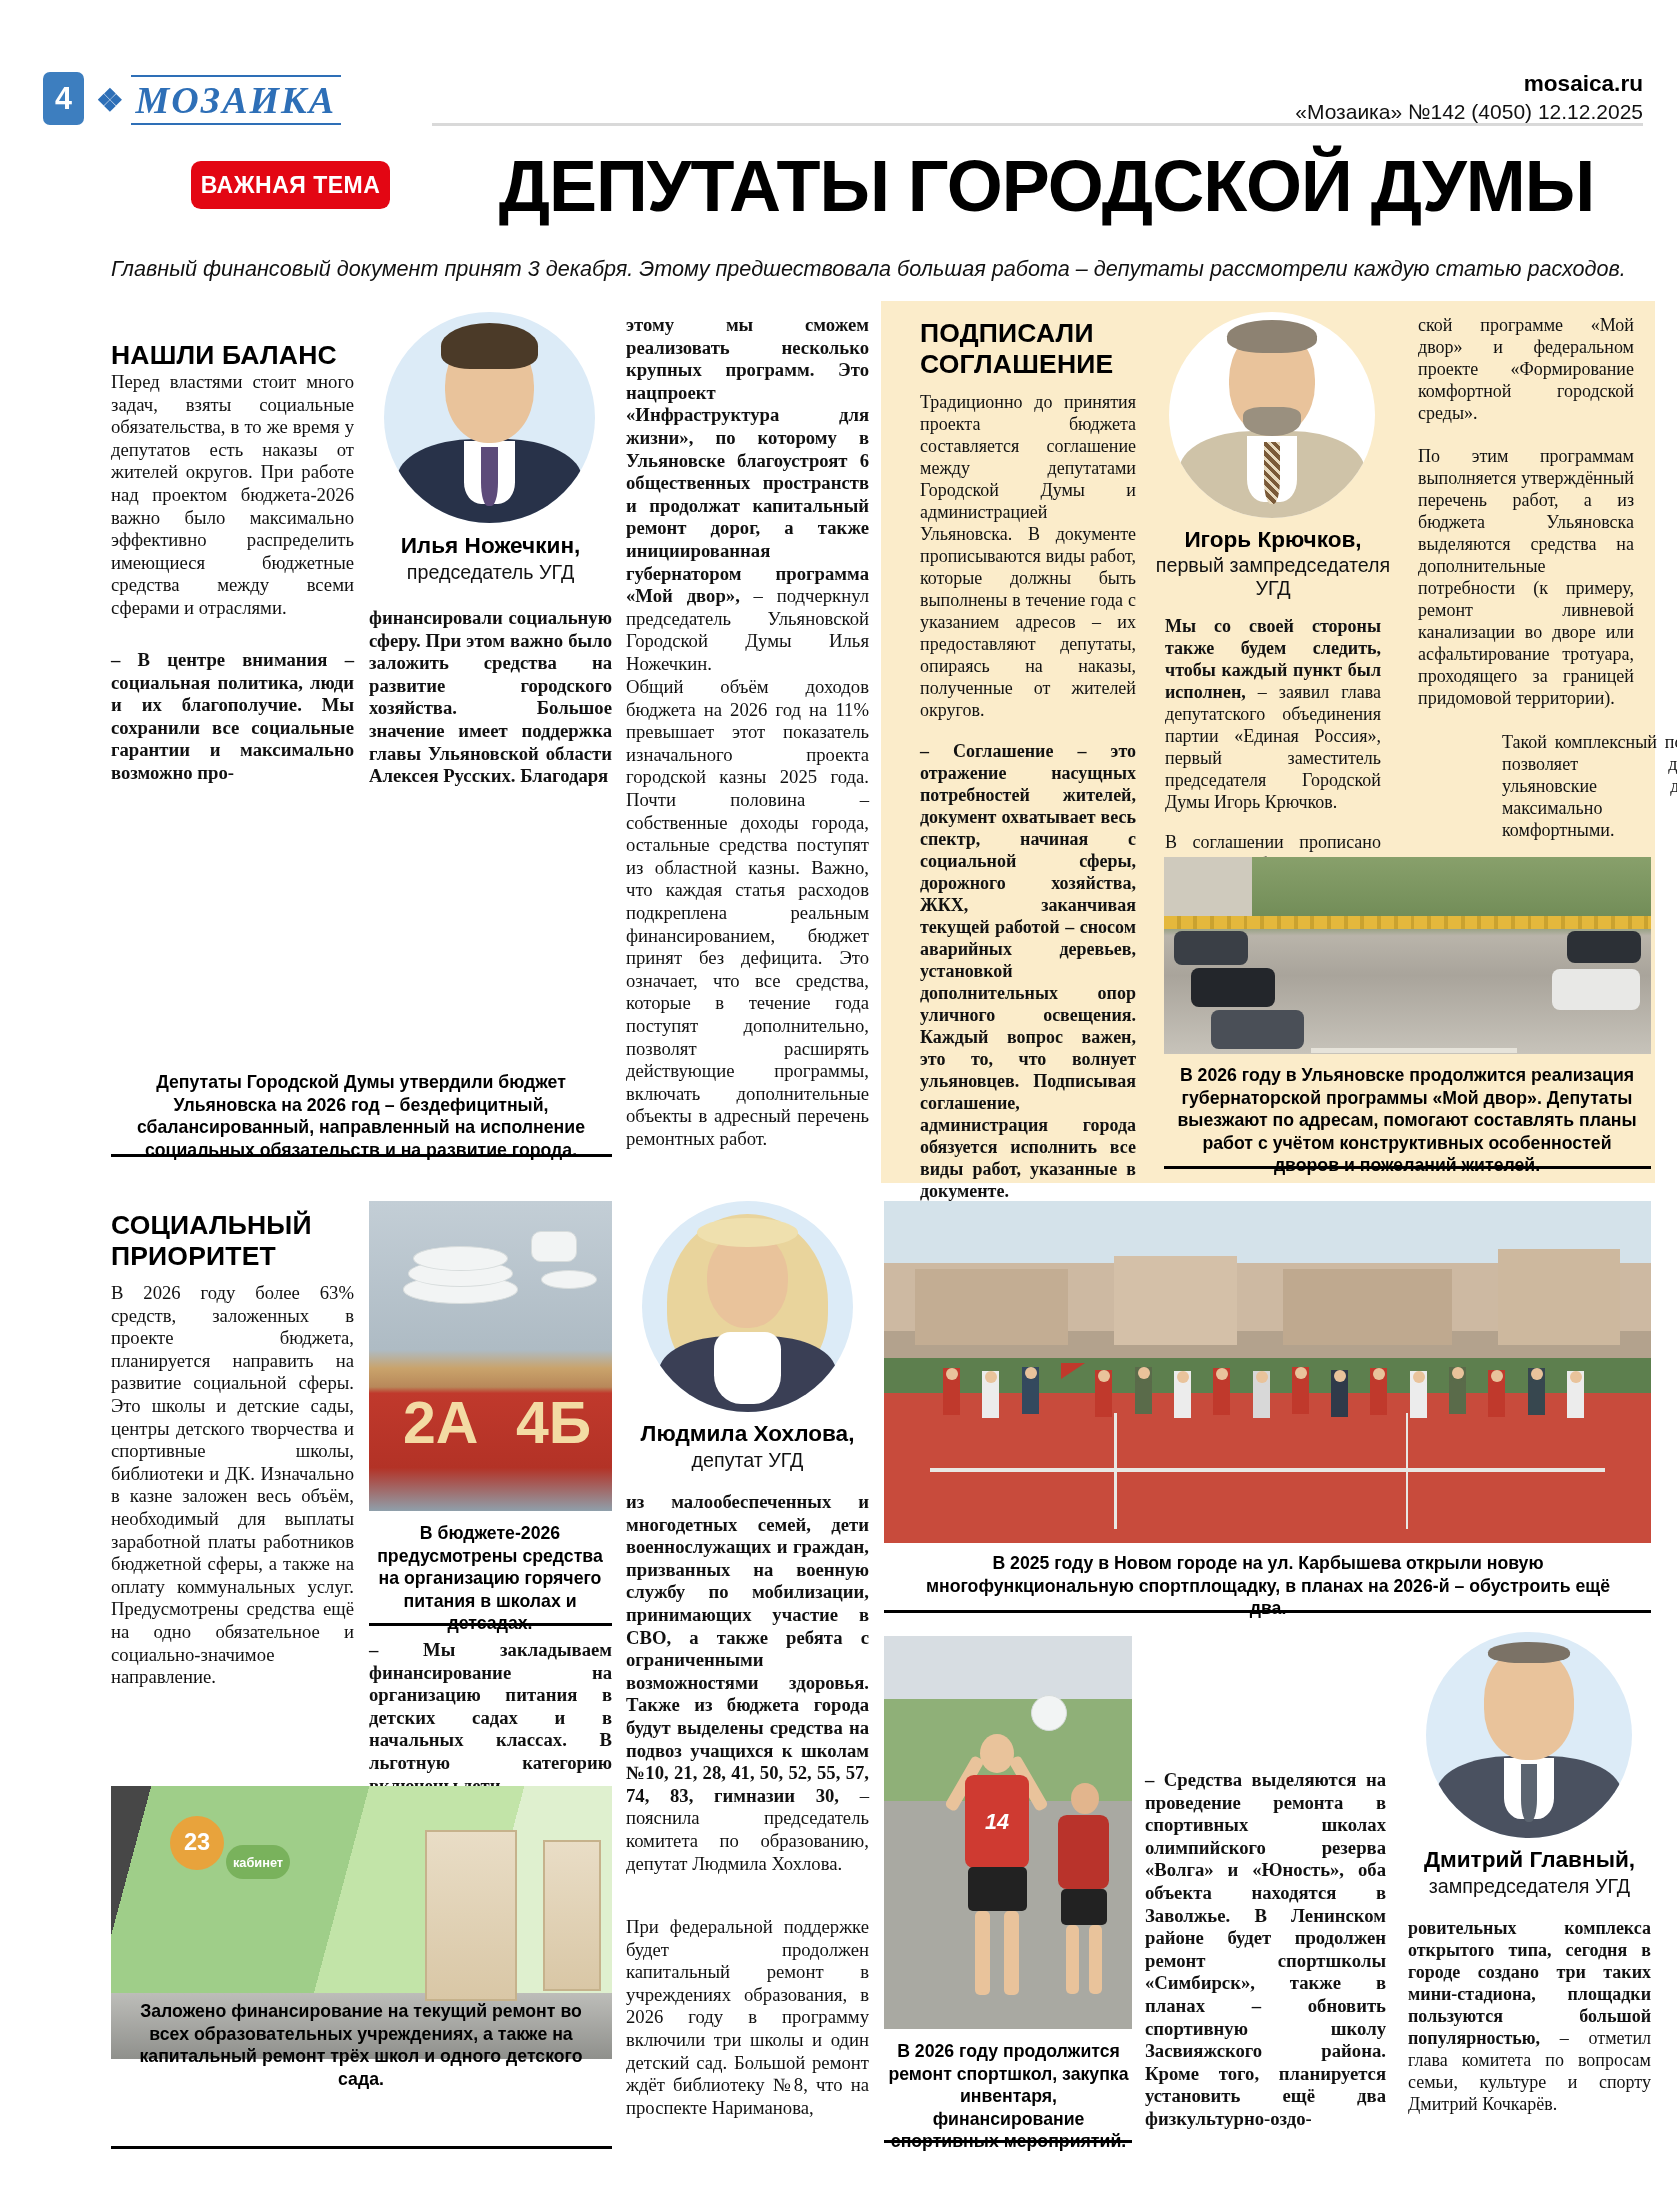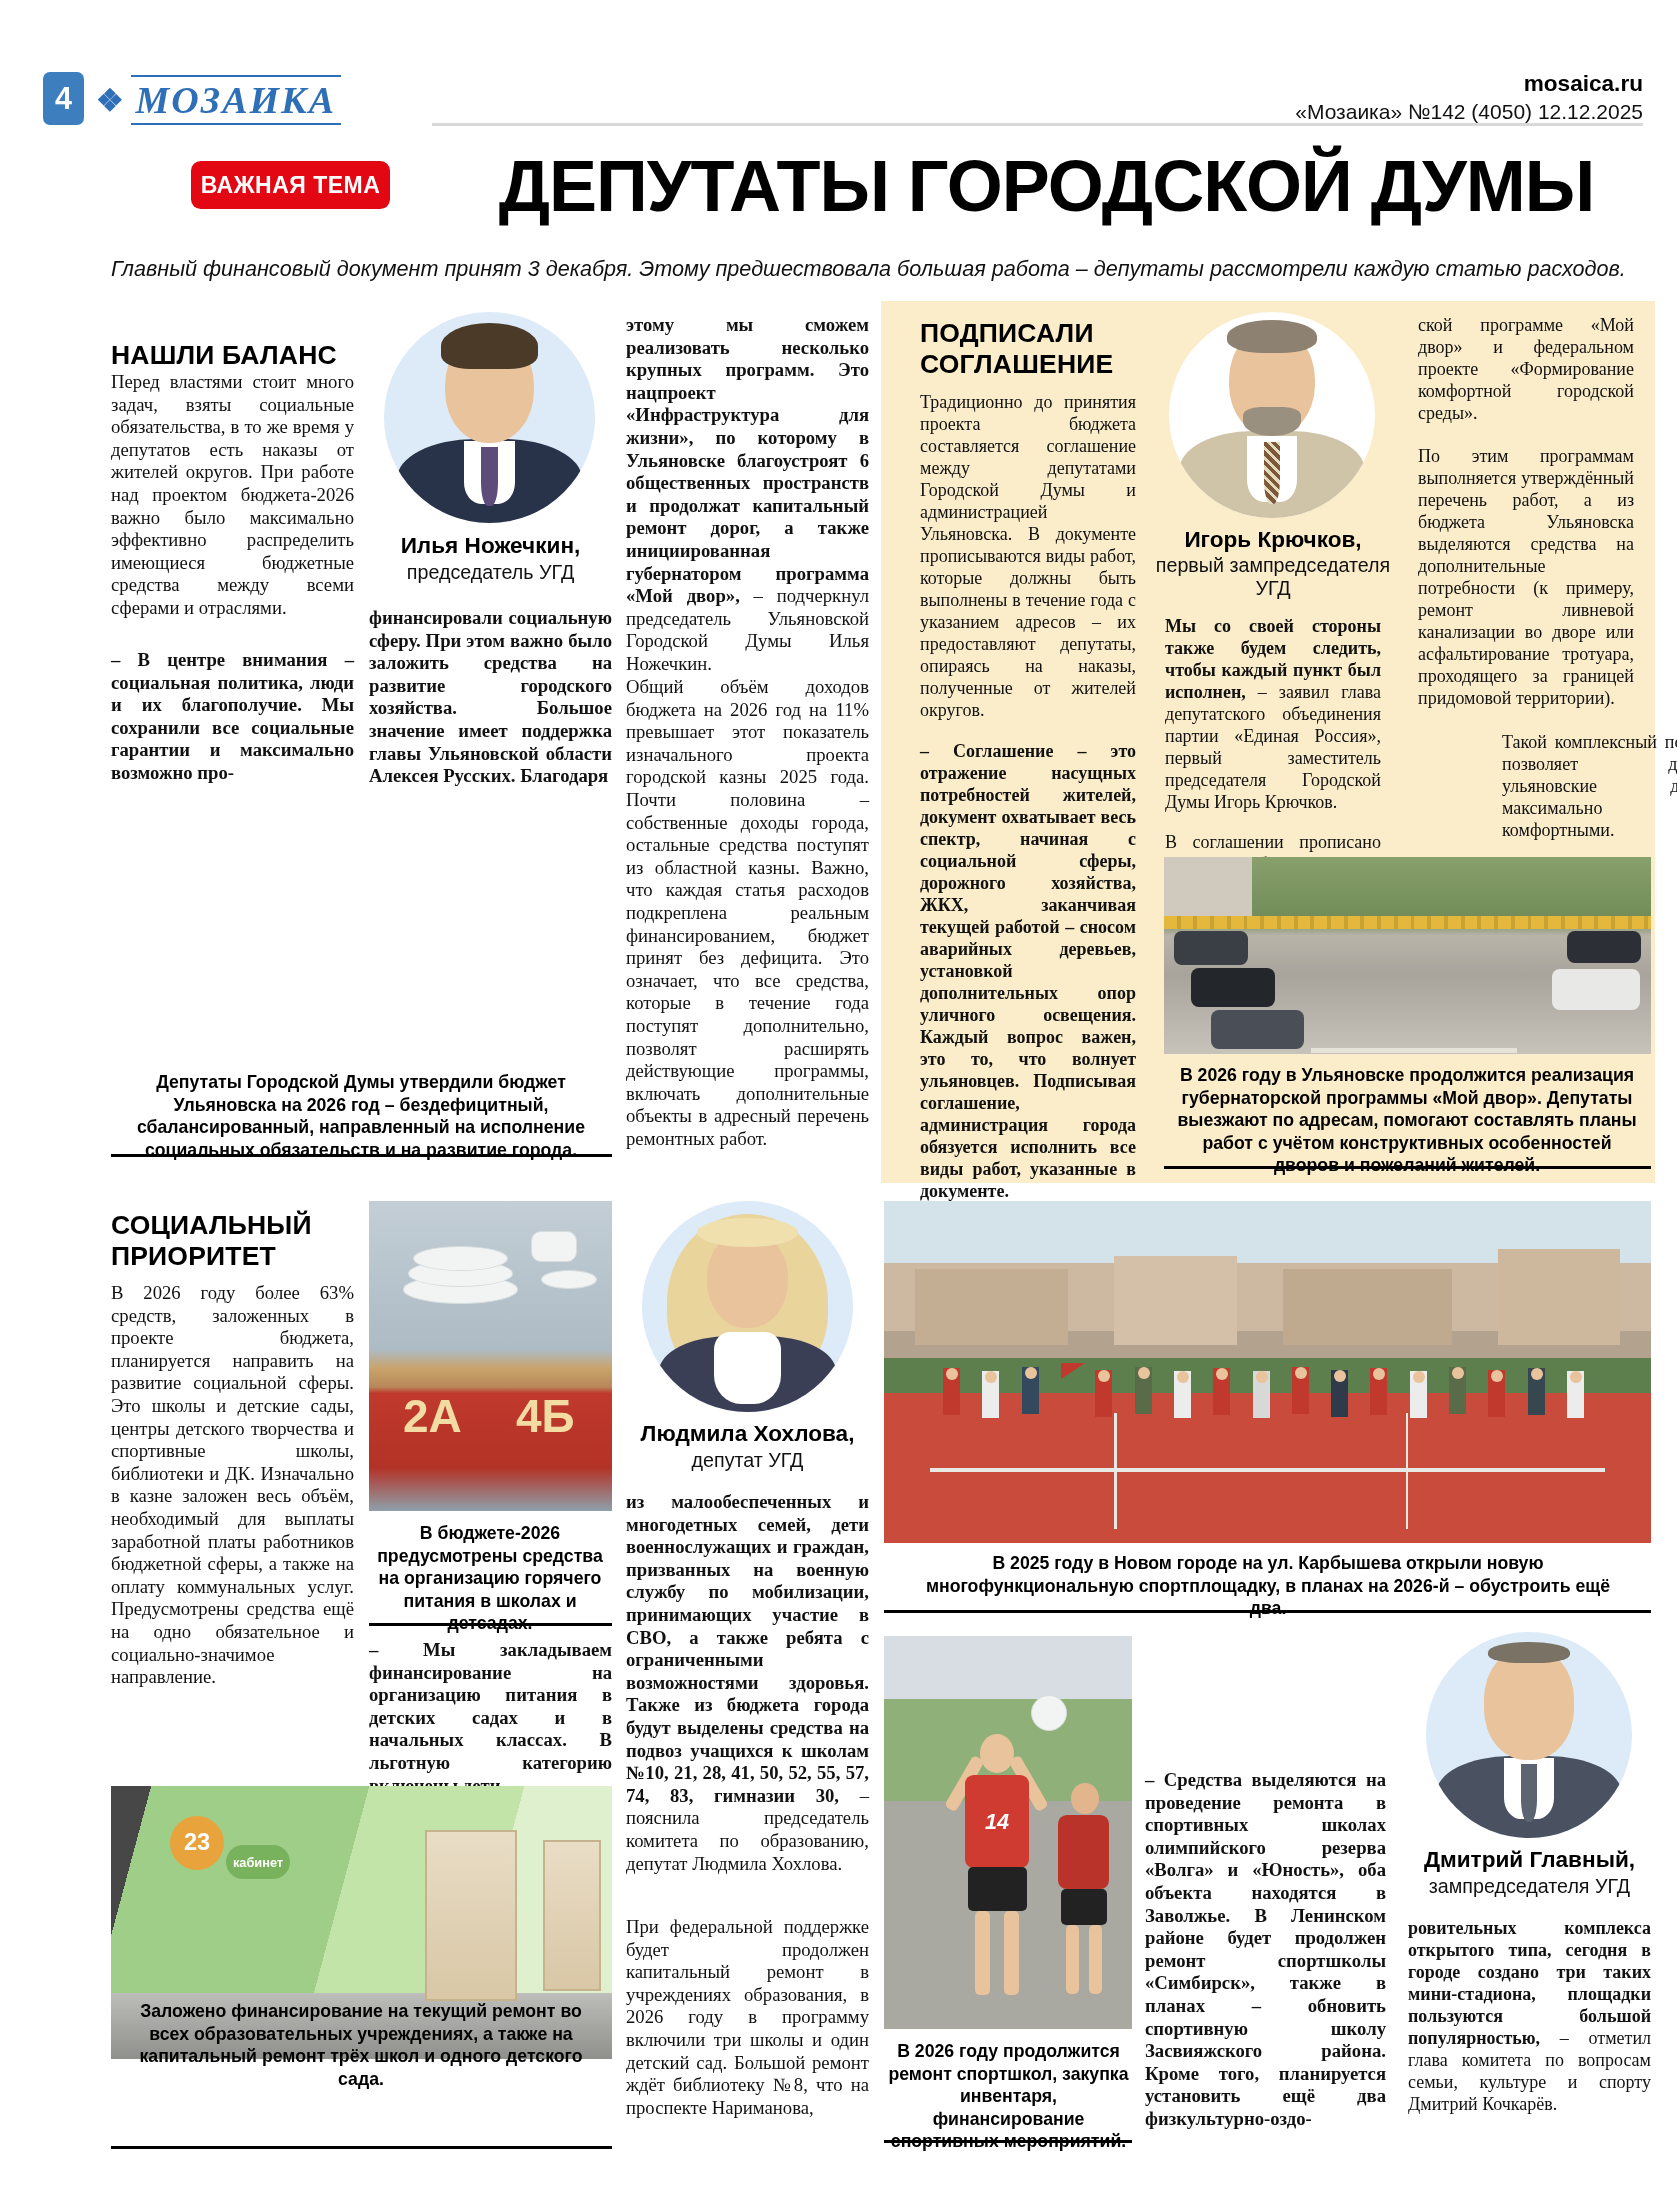--- a/index.html
+++ b/index.html
@@ -63,21 +63,21 @@
   .att::before{content:"";position:absolute;left:8.4px;top:-16.7px;width:17.7px;height:17.7px;border-radius:50%;background:#caa27e;}
   .paper{width:22.6px;height:6.9px;background:#f4f2ea;border-radius:1px;}
 
   .court{background:linear-gradient(180deg,#88a06b 0%,#718c57 32%,#b9b4aa 40%,#a9a49b 60%,#c7c3ba 100%);}
   .fence{left:0;top:30%;width:100%;height:12.8px;background:repeating-linear-gradient(90deg,#e4b83c 0 12.8px,#caa22f 12.8px 16.7px);}
   .car{border-radius:7.9px;}
   .curb{background:#e6e3da;height:4.9px;}
 
   .plates{background:linear-gradient(180deg,#c3ced6 0%,#aebbc4 48%,#c9a36b 54%,#b8885a 60%,#c0392c 62%,#b33226 86%,#8fa0ab 100%);}
   .plate{background:#f2f4f4;border-radius:50%;border:1.5px solid #d7dcdc;}
-  .classlbl{color:#f3dba4;font-family:"Liberation Sans",sans-serif;font-weight:700;font-size:46px;}
+  .classlbl{color:#f3dba4;font-family:"Liberation Sans",sans-serif;font-weight:700;font-size:59px;}
 
   .hall{background:linear-gradient(105deg,#474747 0 7%,#9fce89 7% 45%,#c2e4a8 45% 72%,#dff0cf 72% 100%);}
   .hall-floor{left:0;top:76%;width:100%;height:24%;background:linear-gradient(180deg,#bdbdb9,#8f908c);}
   .hall-door{background:linear-gradient(180deg,#e9ddc6,#d9c7a6);border:2.9px solid #c6b28c;}
   .hall-circ{border-radius:50%;display:flex;align-items:center;justify-content:center;
              font-family:"Liberation Sans",sans-serif;font-weight:700;color:#fff;}
 
   .sport{background:linear-gradient(180deg,#d4e2ea 0 18%,#cdb9a2 18% 38%,#b3a28d 38% 46%,#5d7f4e 46% 56%,#c84b3c 56% 100%);}
   .sp-line{background:#e8e8e4;}
   .sp-person{width:16.7px;}

